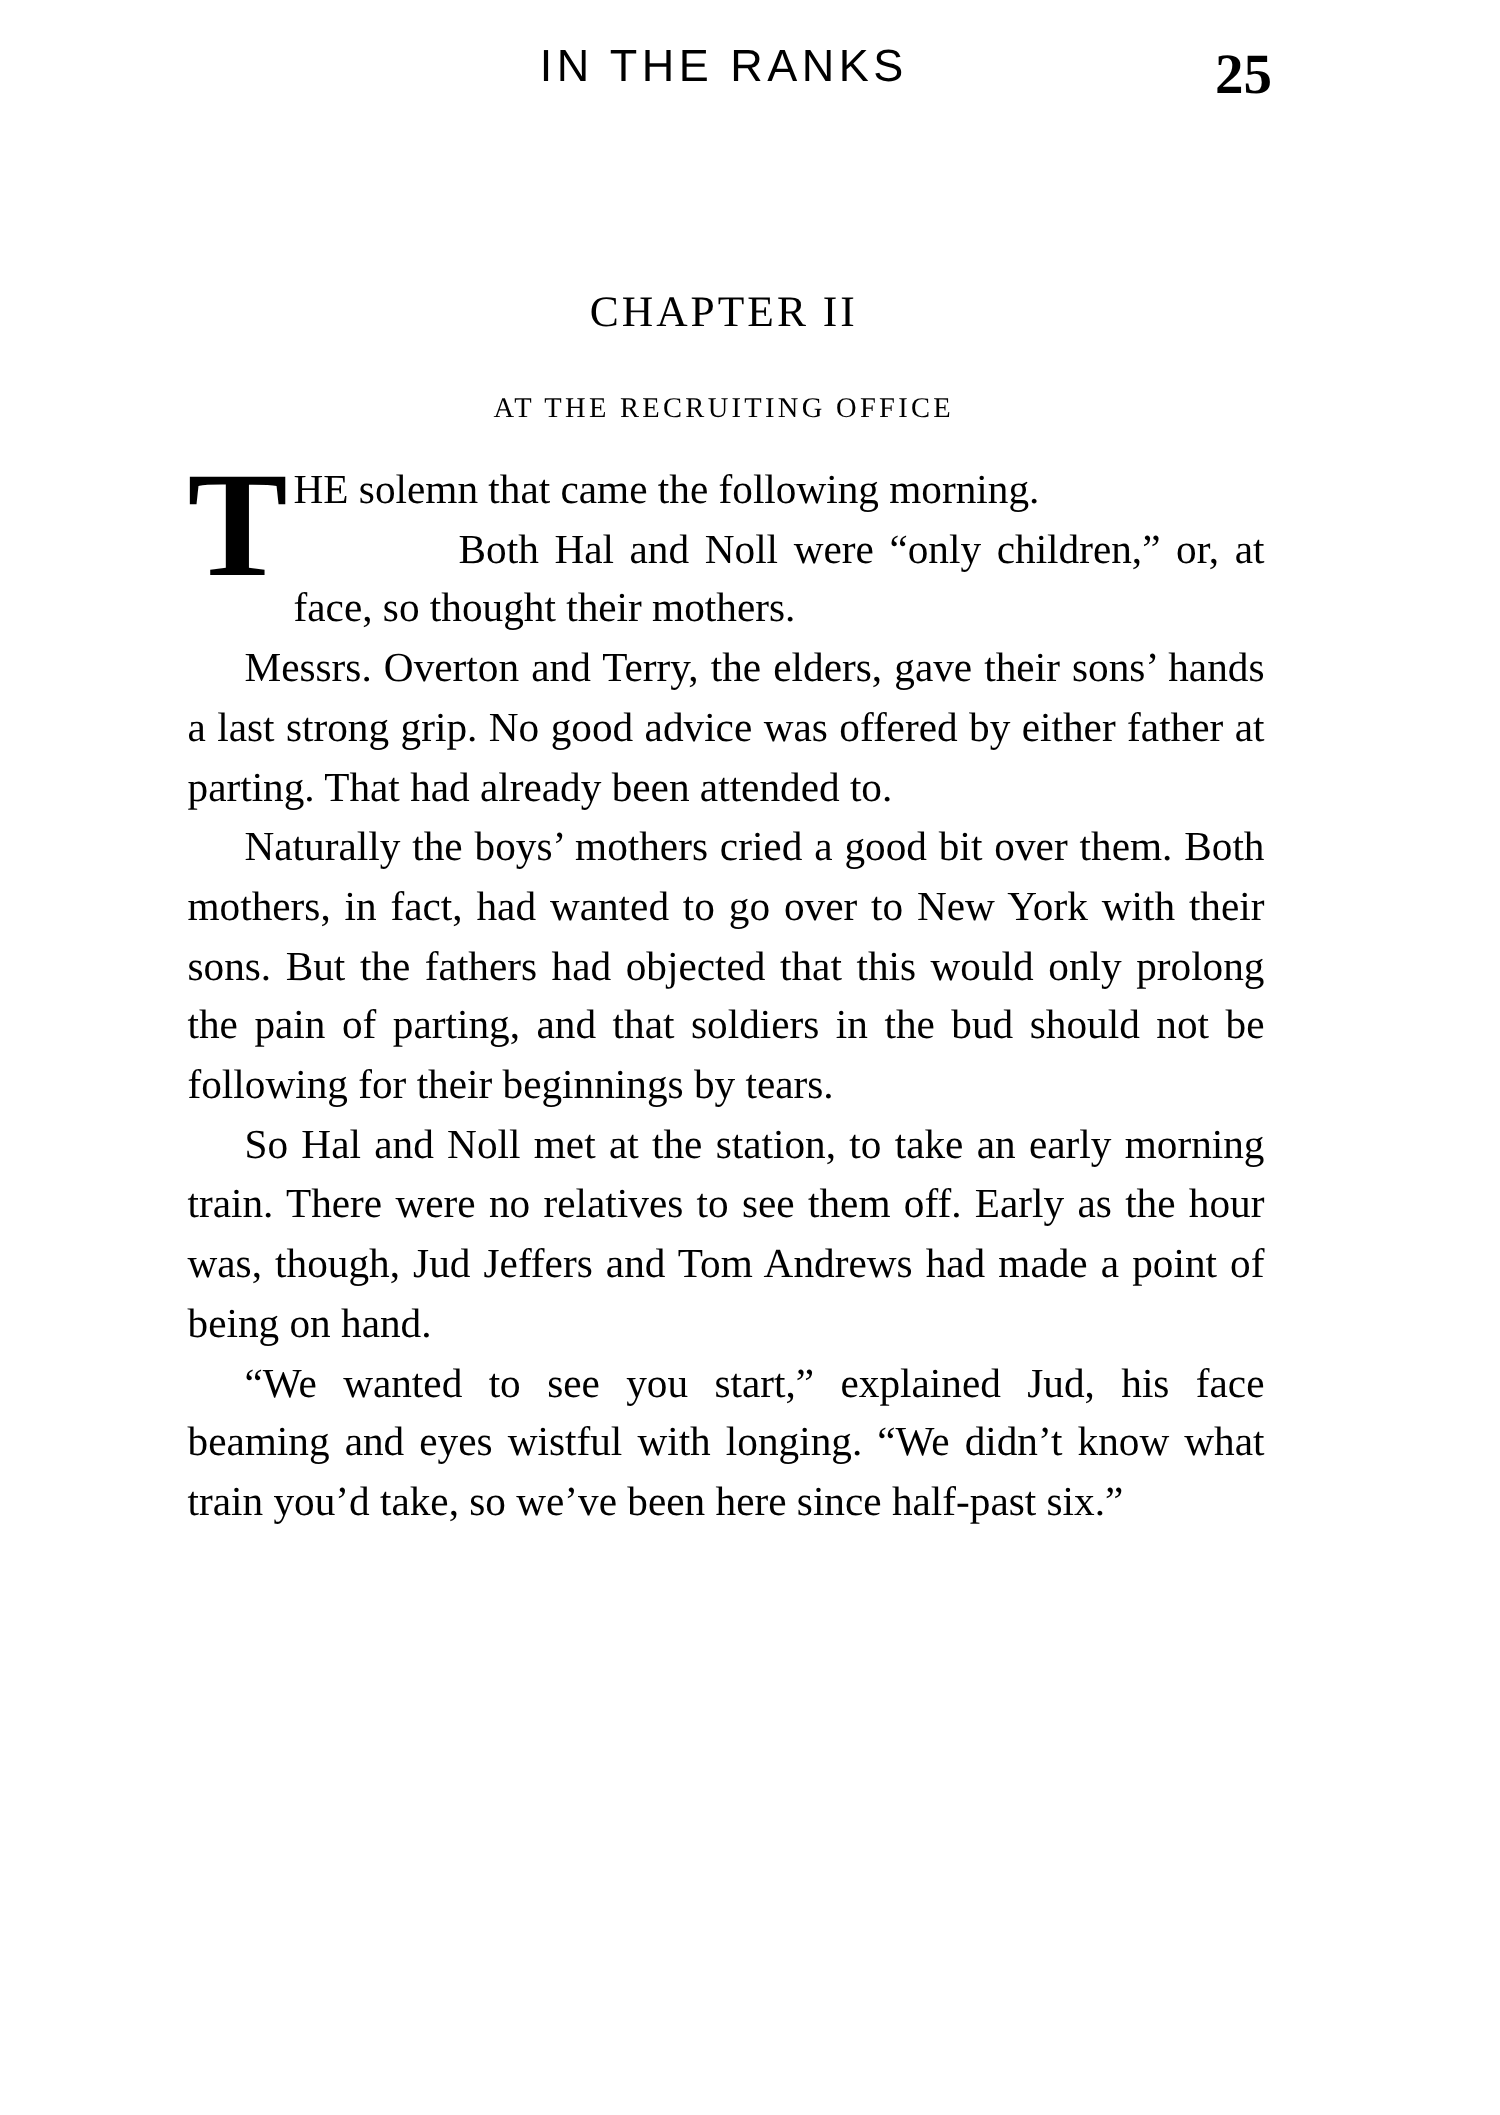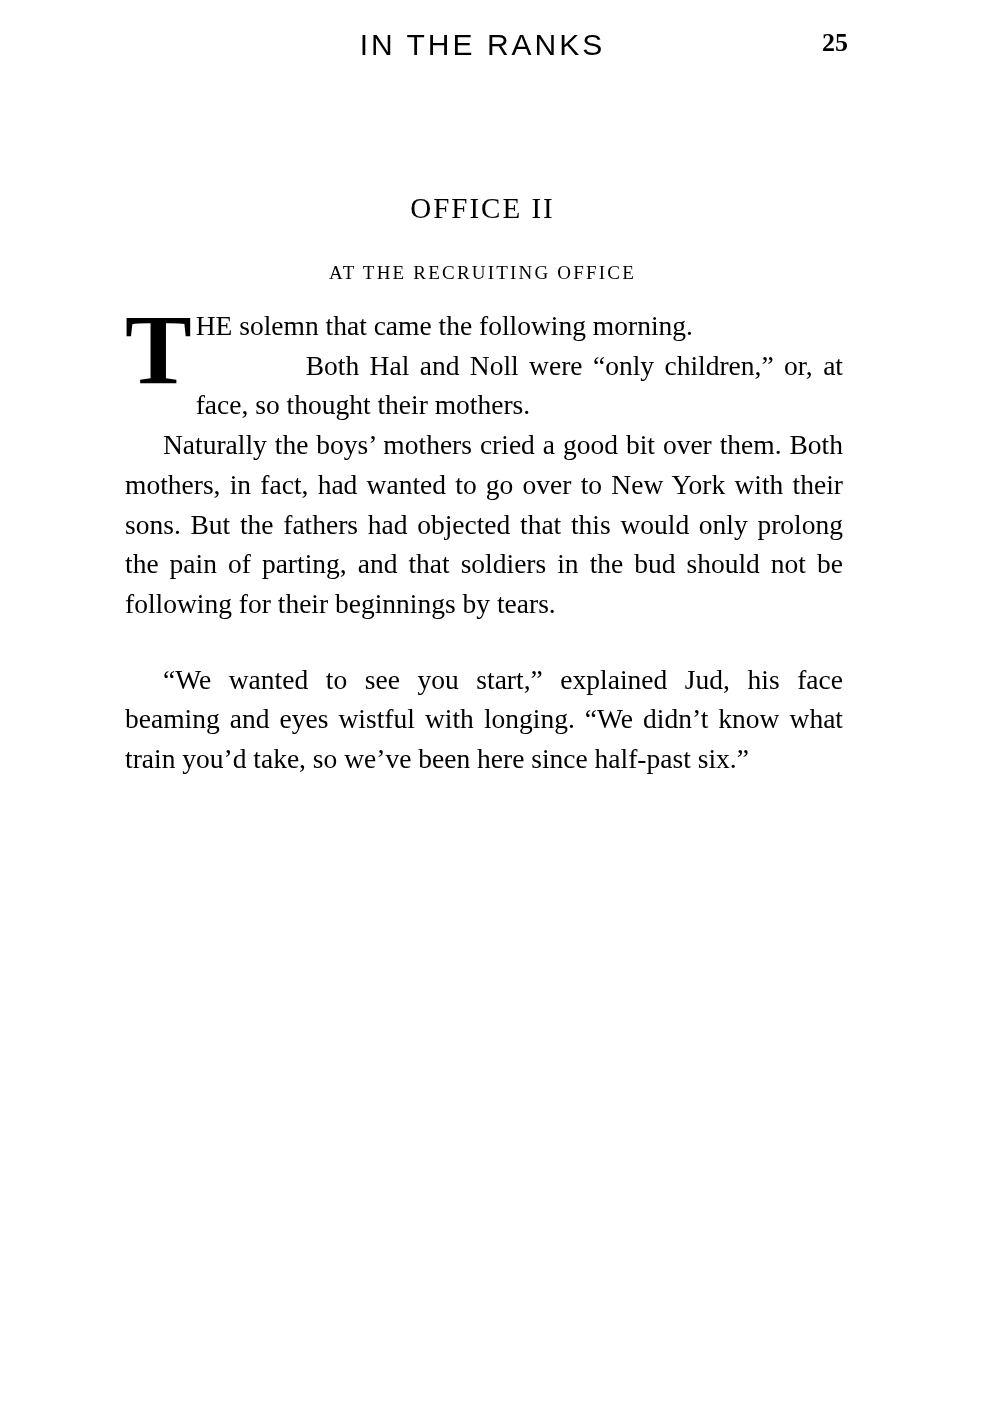--- a/index.html
+++ b/index.html
@@ -37,21 +37,21 @@
     text-align: center;
     font-size: 30px;
     letter-spacing: 3px;
     font-family: Liberation Sans, sans-serif;
     white-space: nowrap;
   }
   .folio {
     position: absolute;
     right: -8px;
     top: 0;
-    font-size: 26px;
+    font-size: 38px;
     font-weight: bold;
     font-family: "Liberation Serif", serif;
   }
   
   .chapter-title {
     position: absolute;
     left: 125px;
     top: 192px;
     width: 715px;
     text-align: center;
@@ -97,37 +97,39 @@
     font-family: "Liberation Serif", serif;
     font-weight: bold;
     padding: 0 4px 0 0;
     margin-top: 2px;
   }
   .first-par .cont {
     display: block;
     text-indent: 110px;
   }
   
-  .body-text p:last-child { margin-bottom: 0; margin-top: 36px; }
+  .body-text p:last-child { margin-bottom: 0; }
 </style>
 </head>
 <body>
 
 <div class="page">
 
   <div class="running-head">
     <div class="running-title">IN THE RANKS</div>
     <div class="folio">25</div>
   </div>
 
-  <div class="chapter-title">OFFICE II</div>
+  <div class="chapter-title">CHAPTER II</div>
   <div class="chapter-subtitle">AT THE RECRUITING OFFICE</div>
 
   <div class="body-text">
     <p class="first-par">
       <span class="dropcap">T</span><span>HE solemn that came the following morning.</span>
       <span class="cont">Both Hal and Noll were “only children,” or, at face, so thought their mothers.</span>
     </p>
+    <p>Messrs. Overton and Terry, the elders, gave their sons’ hands a last strong grip.  No good advice was offered by either father at parting. That had already been attended to.</p>
     <p>Naturally the boys’ mothers cried a good bit over them.  Both mothers, in fact, had wanted to go over to New York with their sons.  But the fathers had objected that this would only prolong the pain of parting, and that soldiers in the bud should not be following for their beginnings by tears.</p>
+    <p>So Hal and Noll met at the station, to take an early morning train.  There were no relatives to see them off.  Early as the hour was, though, Jud Jeffers and Tom Andrews had made a point of being on hand.</p>
     <p>“We wanted to see you start,” explained Jud, his face beaming and eyes wistful with longing. “We didn’t know what train you’d take, so we’ve been here since half-past six.”</p>
   </div>
 
 </div>
 
 </body></html>

